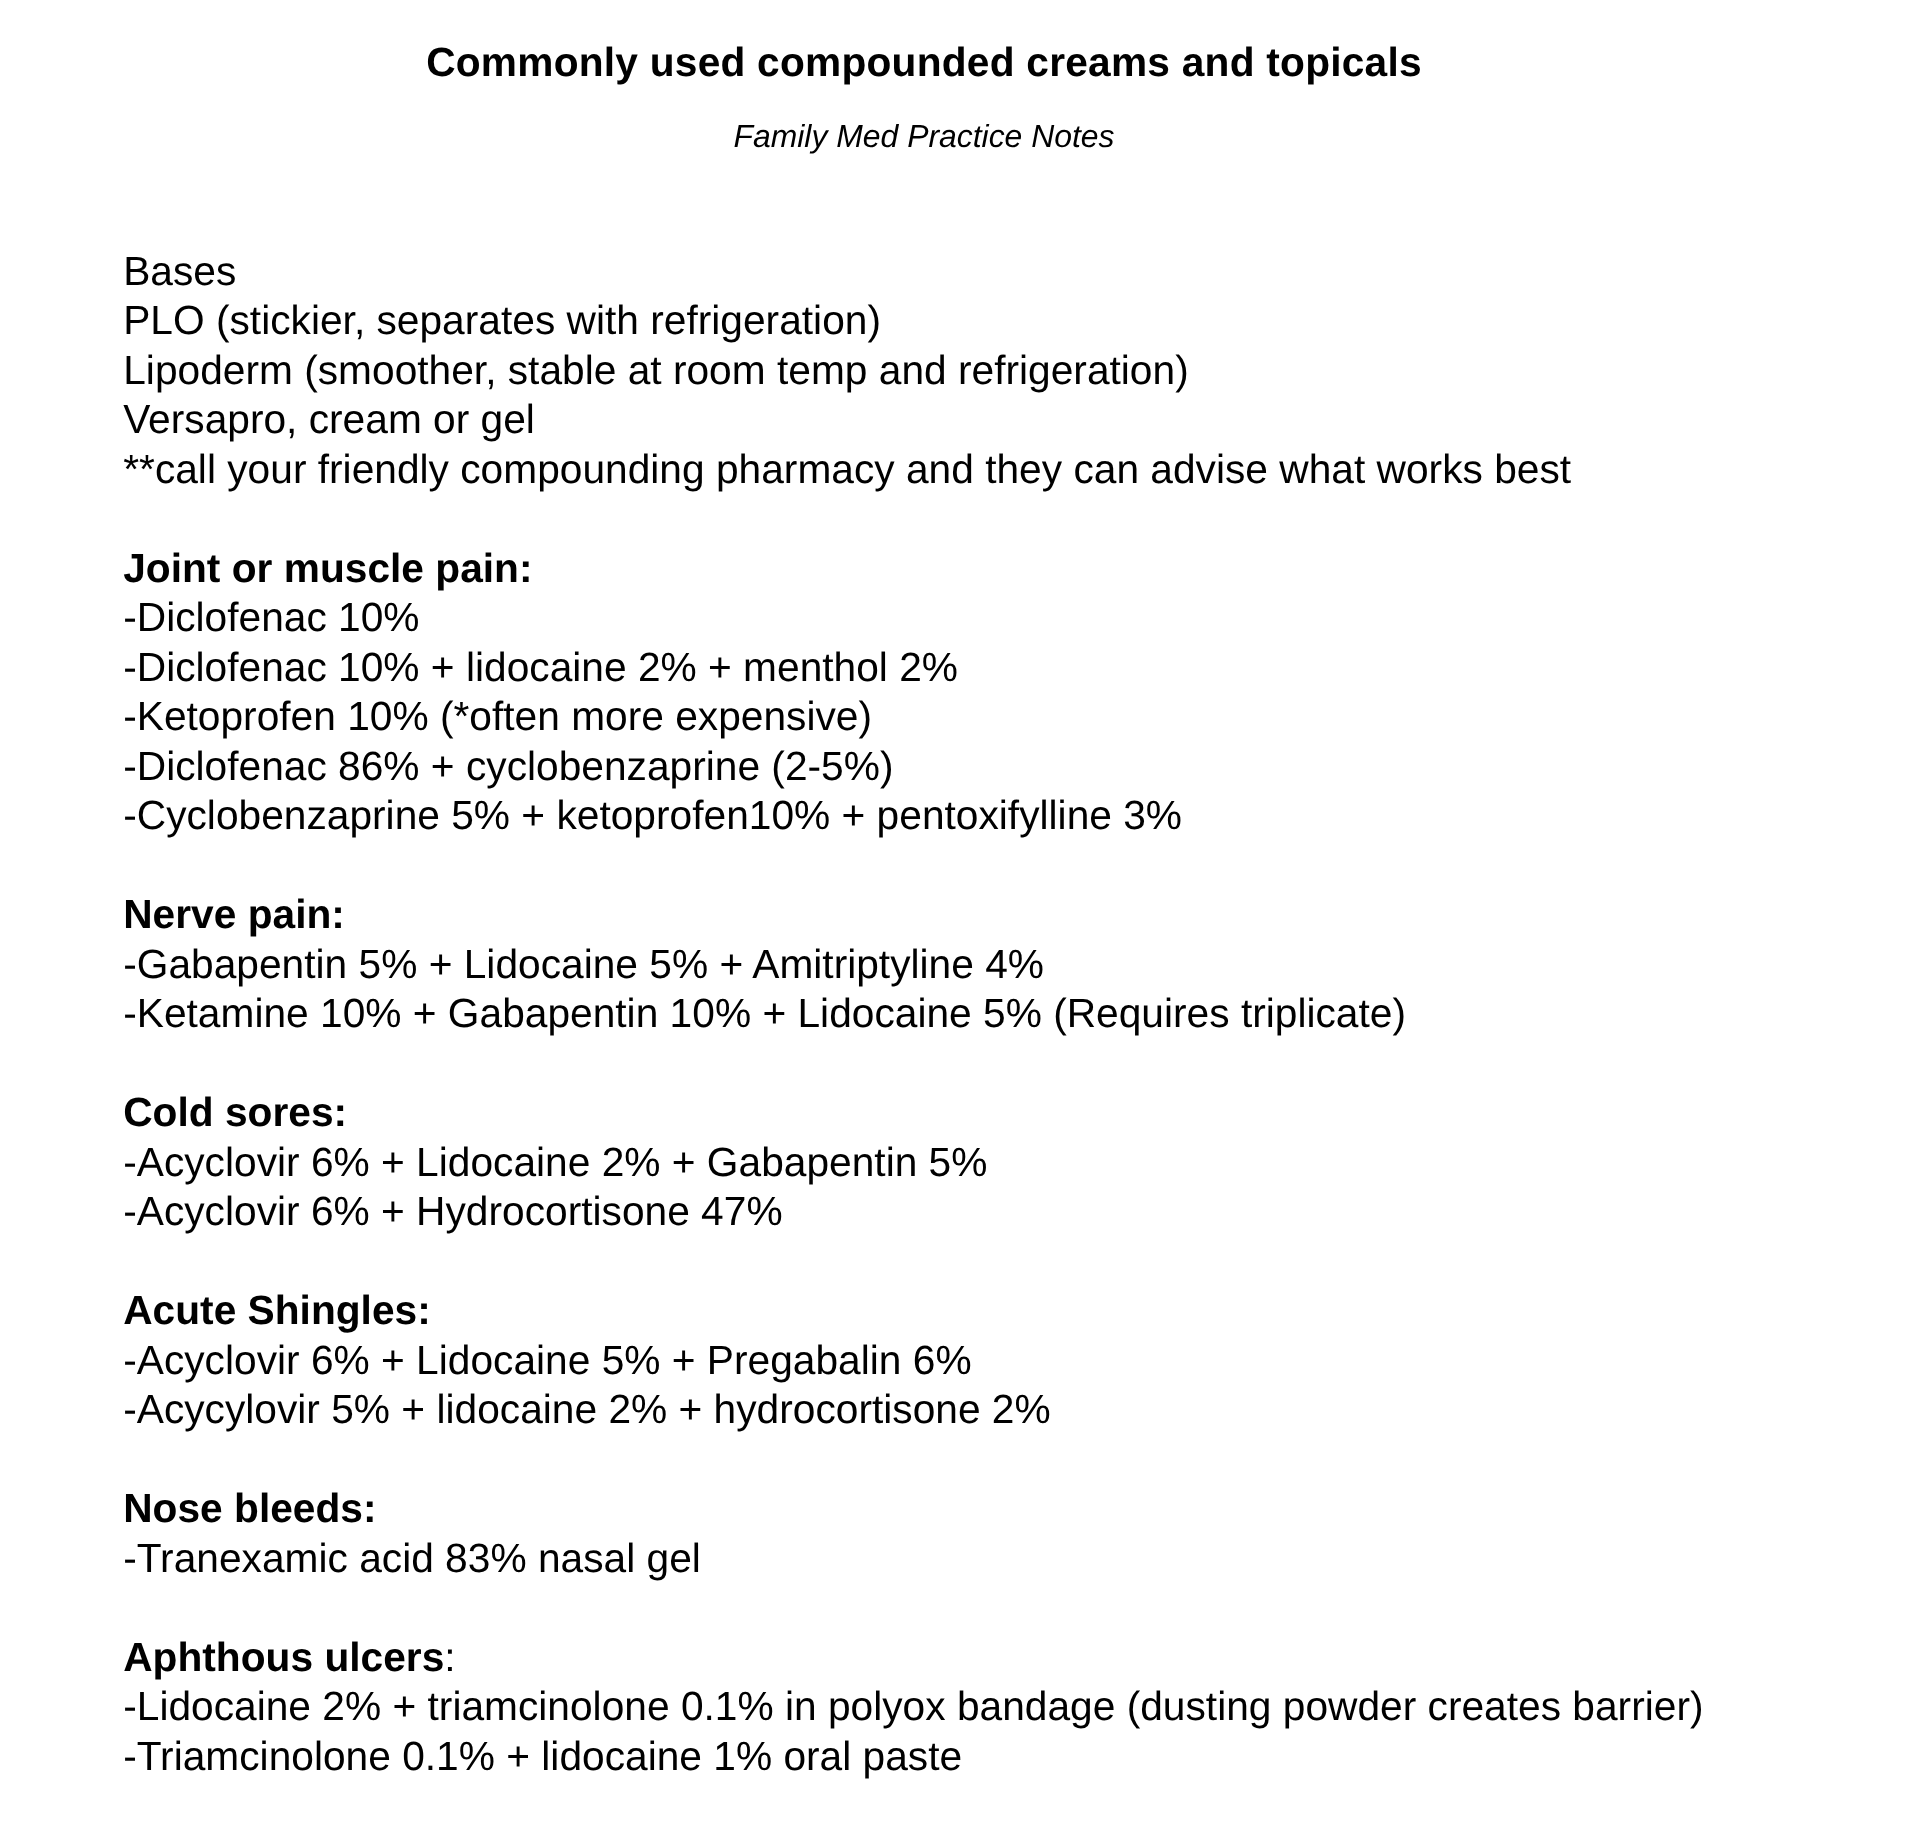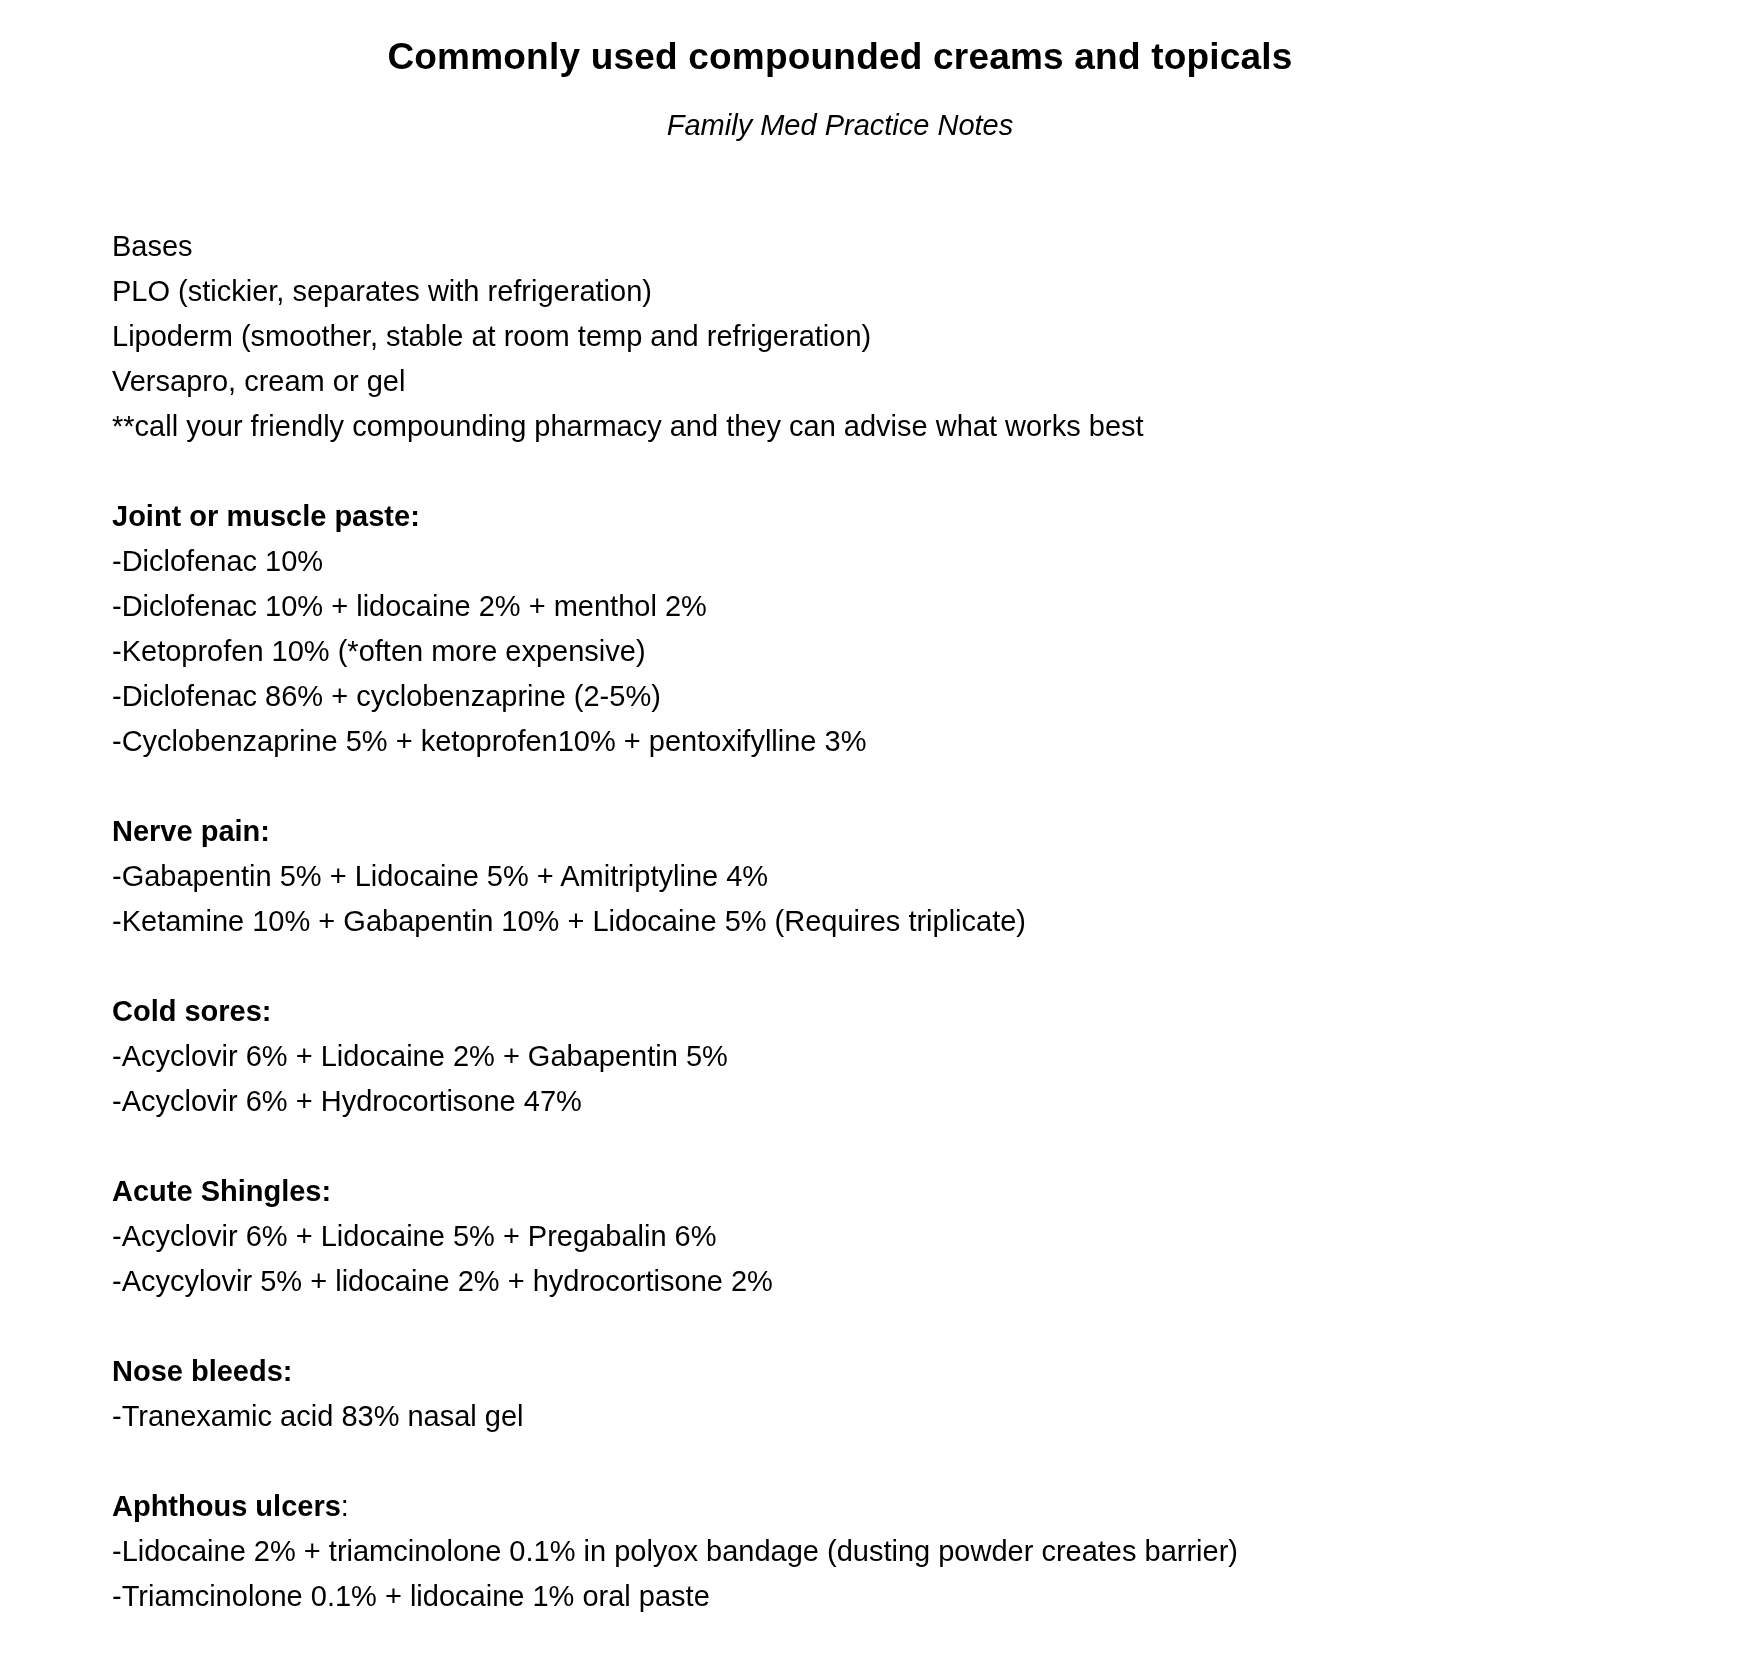--- a/index.html
+++ b/index.html
@@ -30,21 +30,21 @@
   .subtitle {
     margin-top: 28px;
     font-size: 29px;
     font-weight: 400;
     line-height: 1.3;
     text-align: center;
     font-style: italic;
   }
   .body-text {
     margin-top: 80px;
-    font-size: 29px;
+    font-size: 37px;
     line-height: 45px;
     font-weight: 400;
     text-align: left;
   }
   .section {
     margin-top: 45px;
   }
   .line {
     white-space: pre-wrap;
   }
@@ -64,21 +64,21 @@
   <div class="body-text">
     <div id="intro" class="paragraph">
         <div class="line">Bases</div>
         <div class="line">PLO (stickier, separates with refrigeration)</div>
         <div class="line">Lipoderm (smoother, stable at room temp and refrigeration)</div>
         <div class="line">Versapro, cream or gel</div>
         <div class="line">**call your friendly compounding pharmacy and they can advise what works best</div>
       </div>
     <div id="sections">
         <div class="section">
-          <div class="line"><span class="heading-bold">Joint or muscle paste:</span></div>
+          <div class="line"><span class="heading-bold">Joint or muscle pain:</span></div>
           <div class="line">-Diclofenac 10%</div>
           <div class="line">-Diclofenac 10% + lidocaine 2% + menthol 2%</div>
           <div class="line">-Ketoprofen 10% (*often more expensive)</div>
           <div class="line">-Diclofenac 86% + cyclobenzaprine (2-5%)</div>
           <div class="line">-Cyclobenzaprine 5% + ketoprofen10% + pentoxifylline 3%</div>
         </div>
         <div class="section">
           <div class="line"><span class="heading-bold">Nerve pain:</span></div>
           <div class="line">-Gabapentin 5% + Lidocaine 5% + Amitriptyline 4%</div>
           <div class="line">-Ketamine 10% + Gabapentin 10% + Lidocaine 5% (Requires triplicate)</div>

